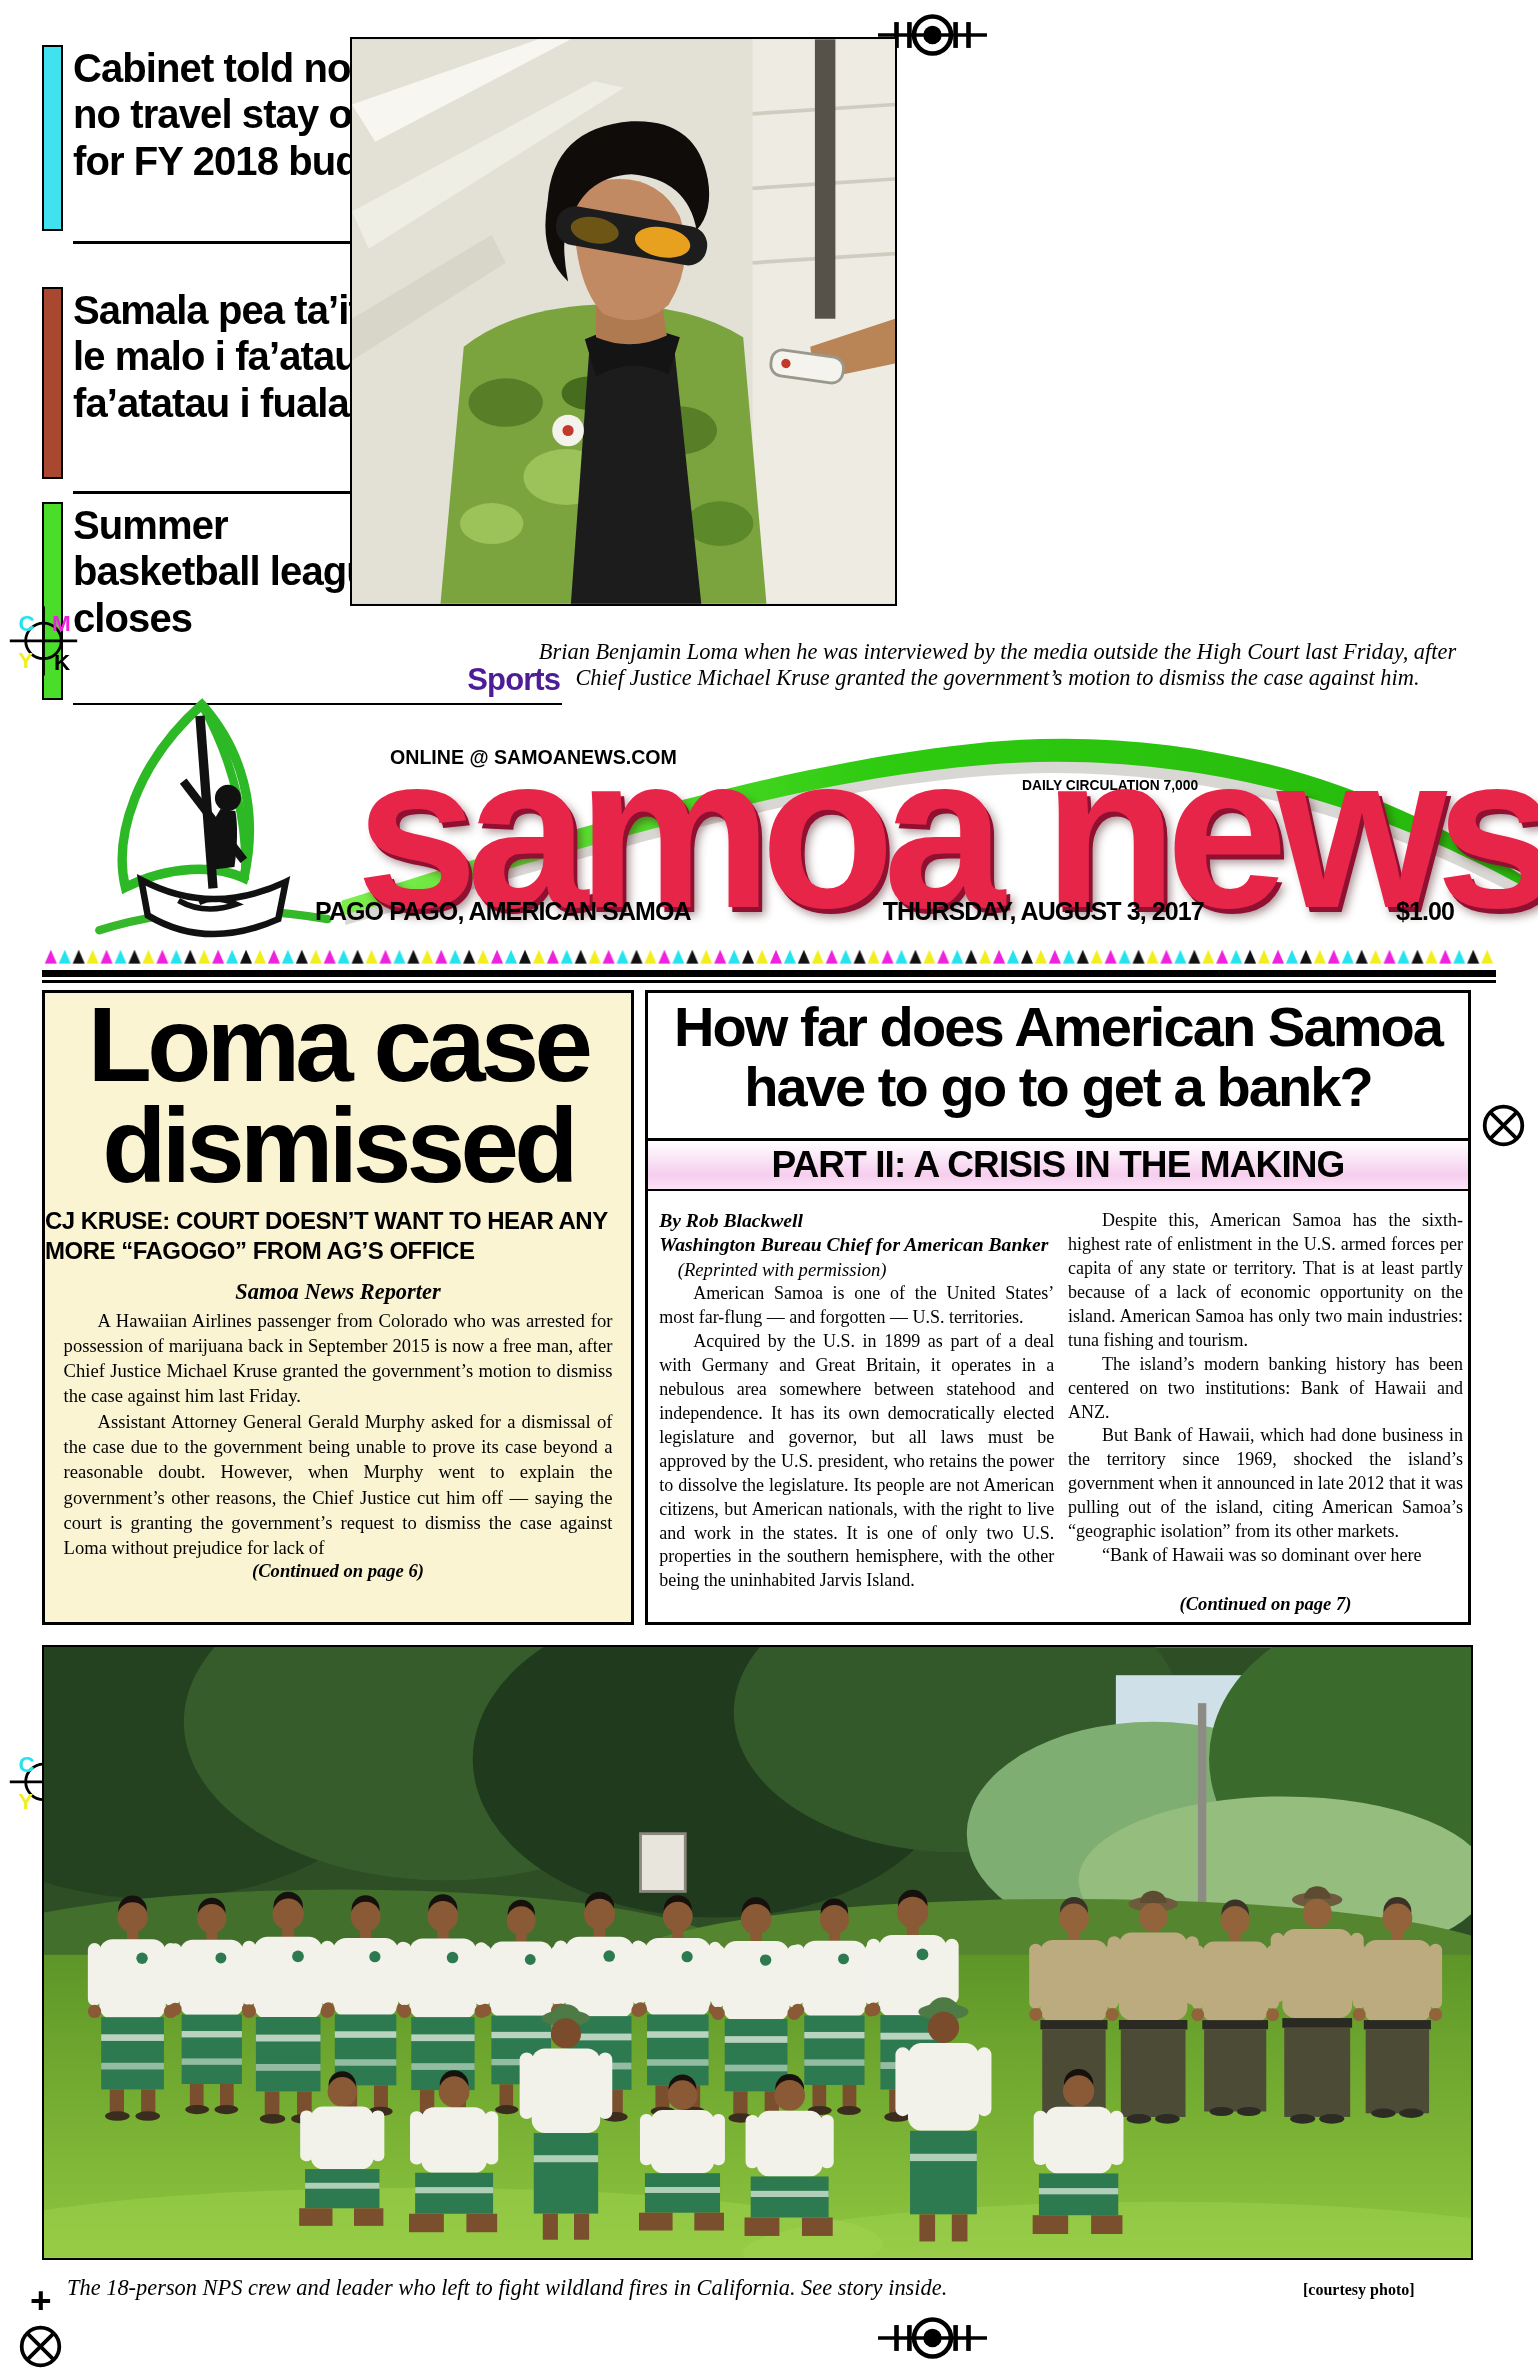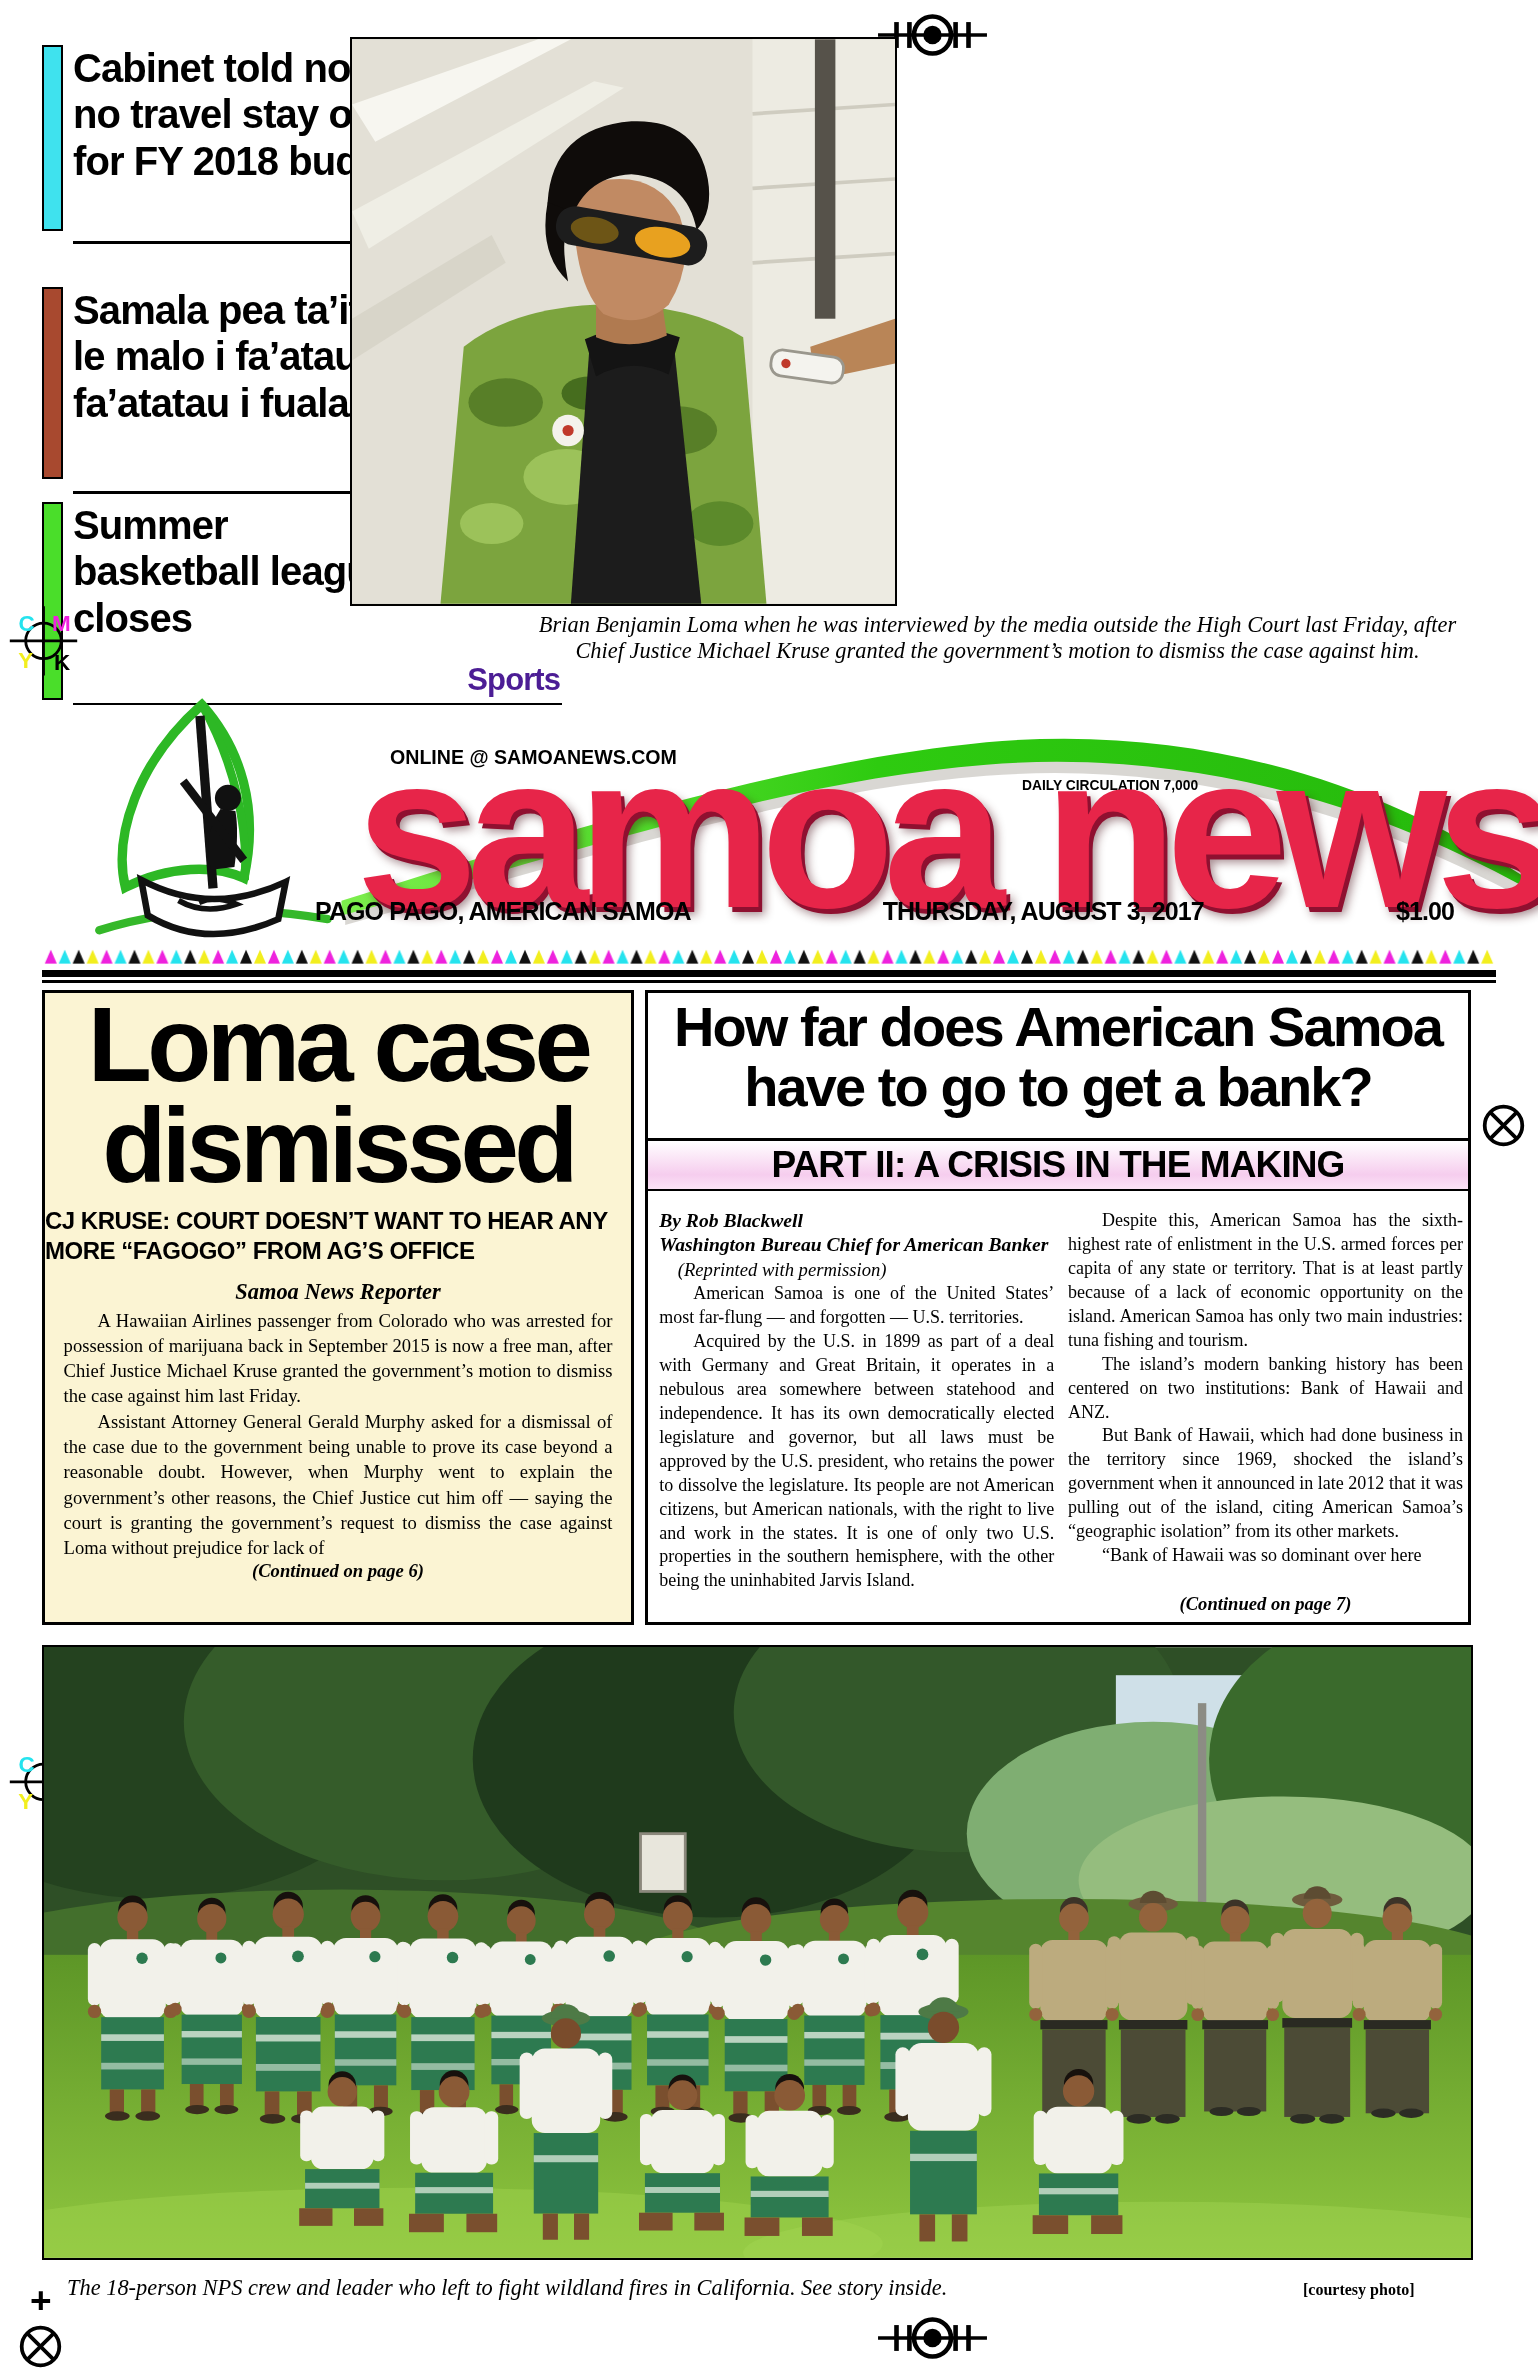--- a/index.html
+++ b/index.html
@@ -154,21 +154,21 @@
         <ellipse cx="-40" cy="0" rx="26" ry="14" fill="#6d5516"></ellipse>
       </g>
 
       <polygon points="583,300 492,330 497,366 583,348" fill="#b98557"></polygon>
       <g transform="translate(452 332) rotate(8)">
         <rect x="0" y="0" width="78" height="28" rx="12" fill="#f4f3ee" stroke="#9a978d" stroke-width="3"></rect>
         <circle cx="16" cy="14" r="5" fill="#c0392b"></circle>
       </g>
     </svg>
   </div>
-  <div class="abs" style="left:522px;top:612px;width:951px;text-align:center;">
+  <div class="abs" style="left:522px;top:639px;width:951px;text-align:center;">
     <span class="caption">Brian Benjamin Loma when he was interviewed by the media outside the High Court last Friday, after Chief Justice Michael Kruse granted the government’s motion to dismiss the case against him.</span>
   </div>
 
   <svg class="abs" style="left:334px;top:705px;z-index:1;" width="1204" height="233" viewBox="0 0 1292 250">
     <defs>
       <linearGradient id="gg" x1="0" y1="0" x2="1" y2="0">
         <stop offset="0" stop-color="#7dee4d"></stop>
           <stop offset=".45" stop-color="#2ecb10"></stop>
           <stop offset="1" stop-color="#25b80c"></stop>
       </linearGradient>

